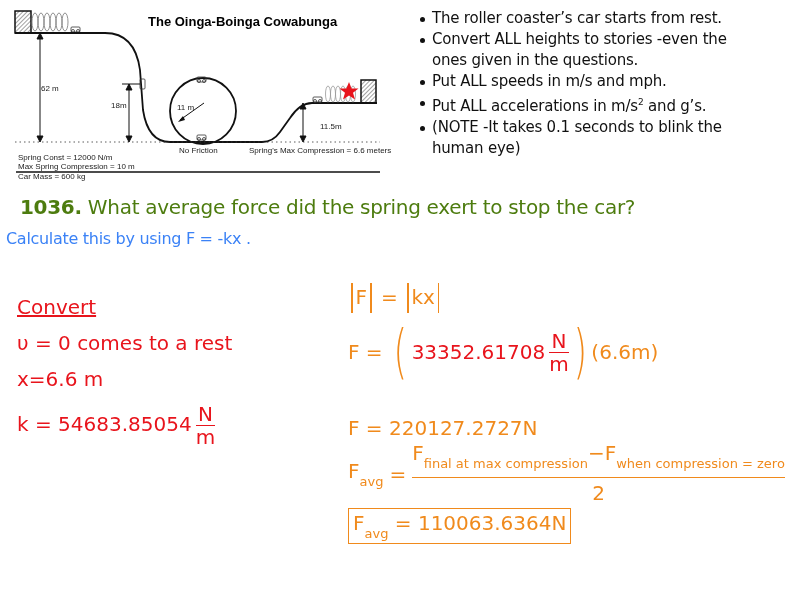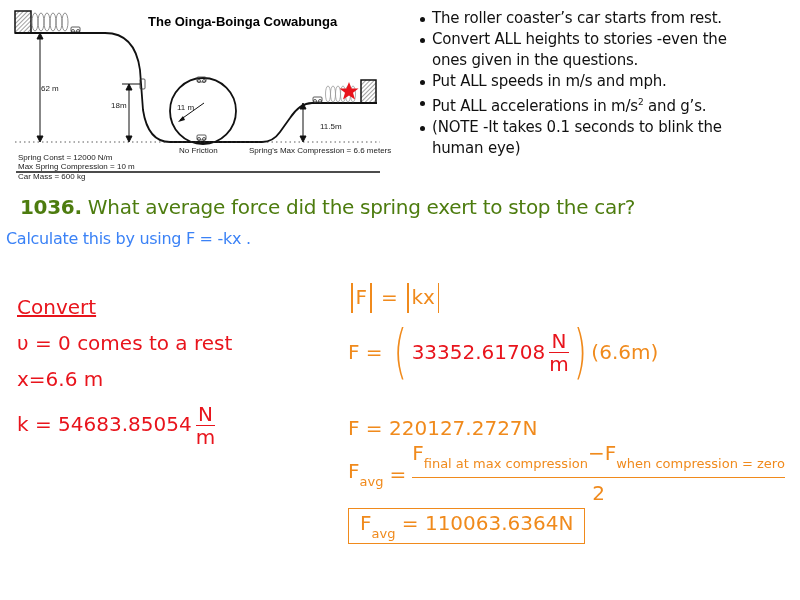--- a/index.html
+++ b/index.html
@@ -42,21 +42,21 @@
     .given { font-size: 20px; white-space: nowrap; }
     .frac { display: inline-flex; flex-direction: column; align-items: center; vertical-align: middle; margin-left: 4px; }
     .frac .num { line-height: 22px; }
     .frac .bar { width: 100%; border-top: 1.5px solid currentColor; }
     .frac .den { line-height: 22px; }
 
     .eq { font-size: 20px; white-space: nowrap; }
     .abs-bar { display: inline-block; width: 1.5px; height: 30px; background: currentColor; vertical-align: middle; margin: 0 3px; }
     .paren { display: inline-block; font-size: 58px; line-height: 58px; vertical-align: middle; font-weight: 200; transform: scaleX(0.6); }
     sub.s { font-size: 13px; vertical-align: -8px; }
-    .result-box { border: 1.5px solid #f08a1c; padding: 2px 11px; }
+    .result-box { border: 1.5px solid #f08a1c; padding: 2px 4px; }
   </style>
 </head>
 <body>
 
 <div id="diagram" class="abs">
   <svg width="400" height="180" viewBox="0 0 400 180">
 
     <defs>
       <pattern id="hatch" width="3" height="3" patternUnits="userSpaceOnUse" patternTransform="rotate(45)">
         <line x1="0" y1="0" x2="0" y2="3" stroke="#444" stroke-width="1"></line>

